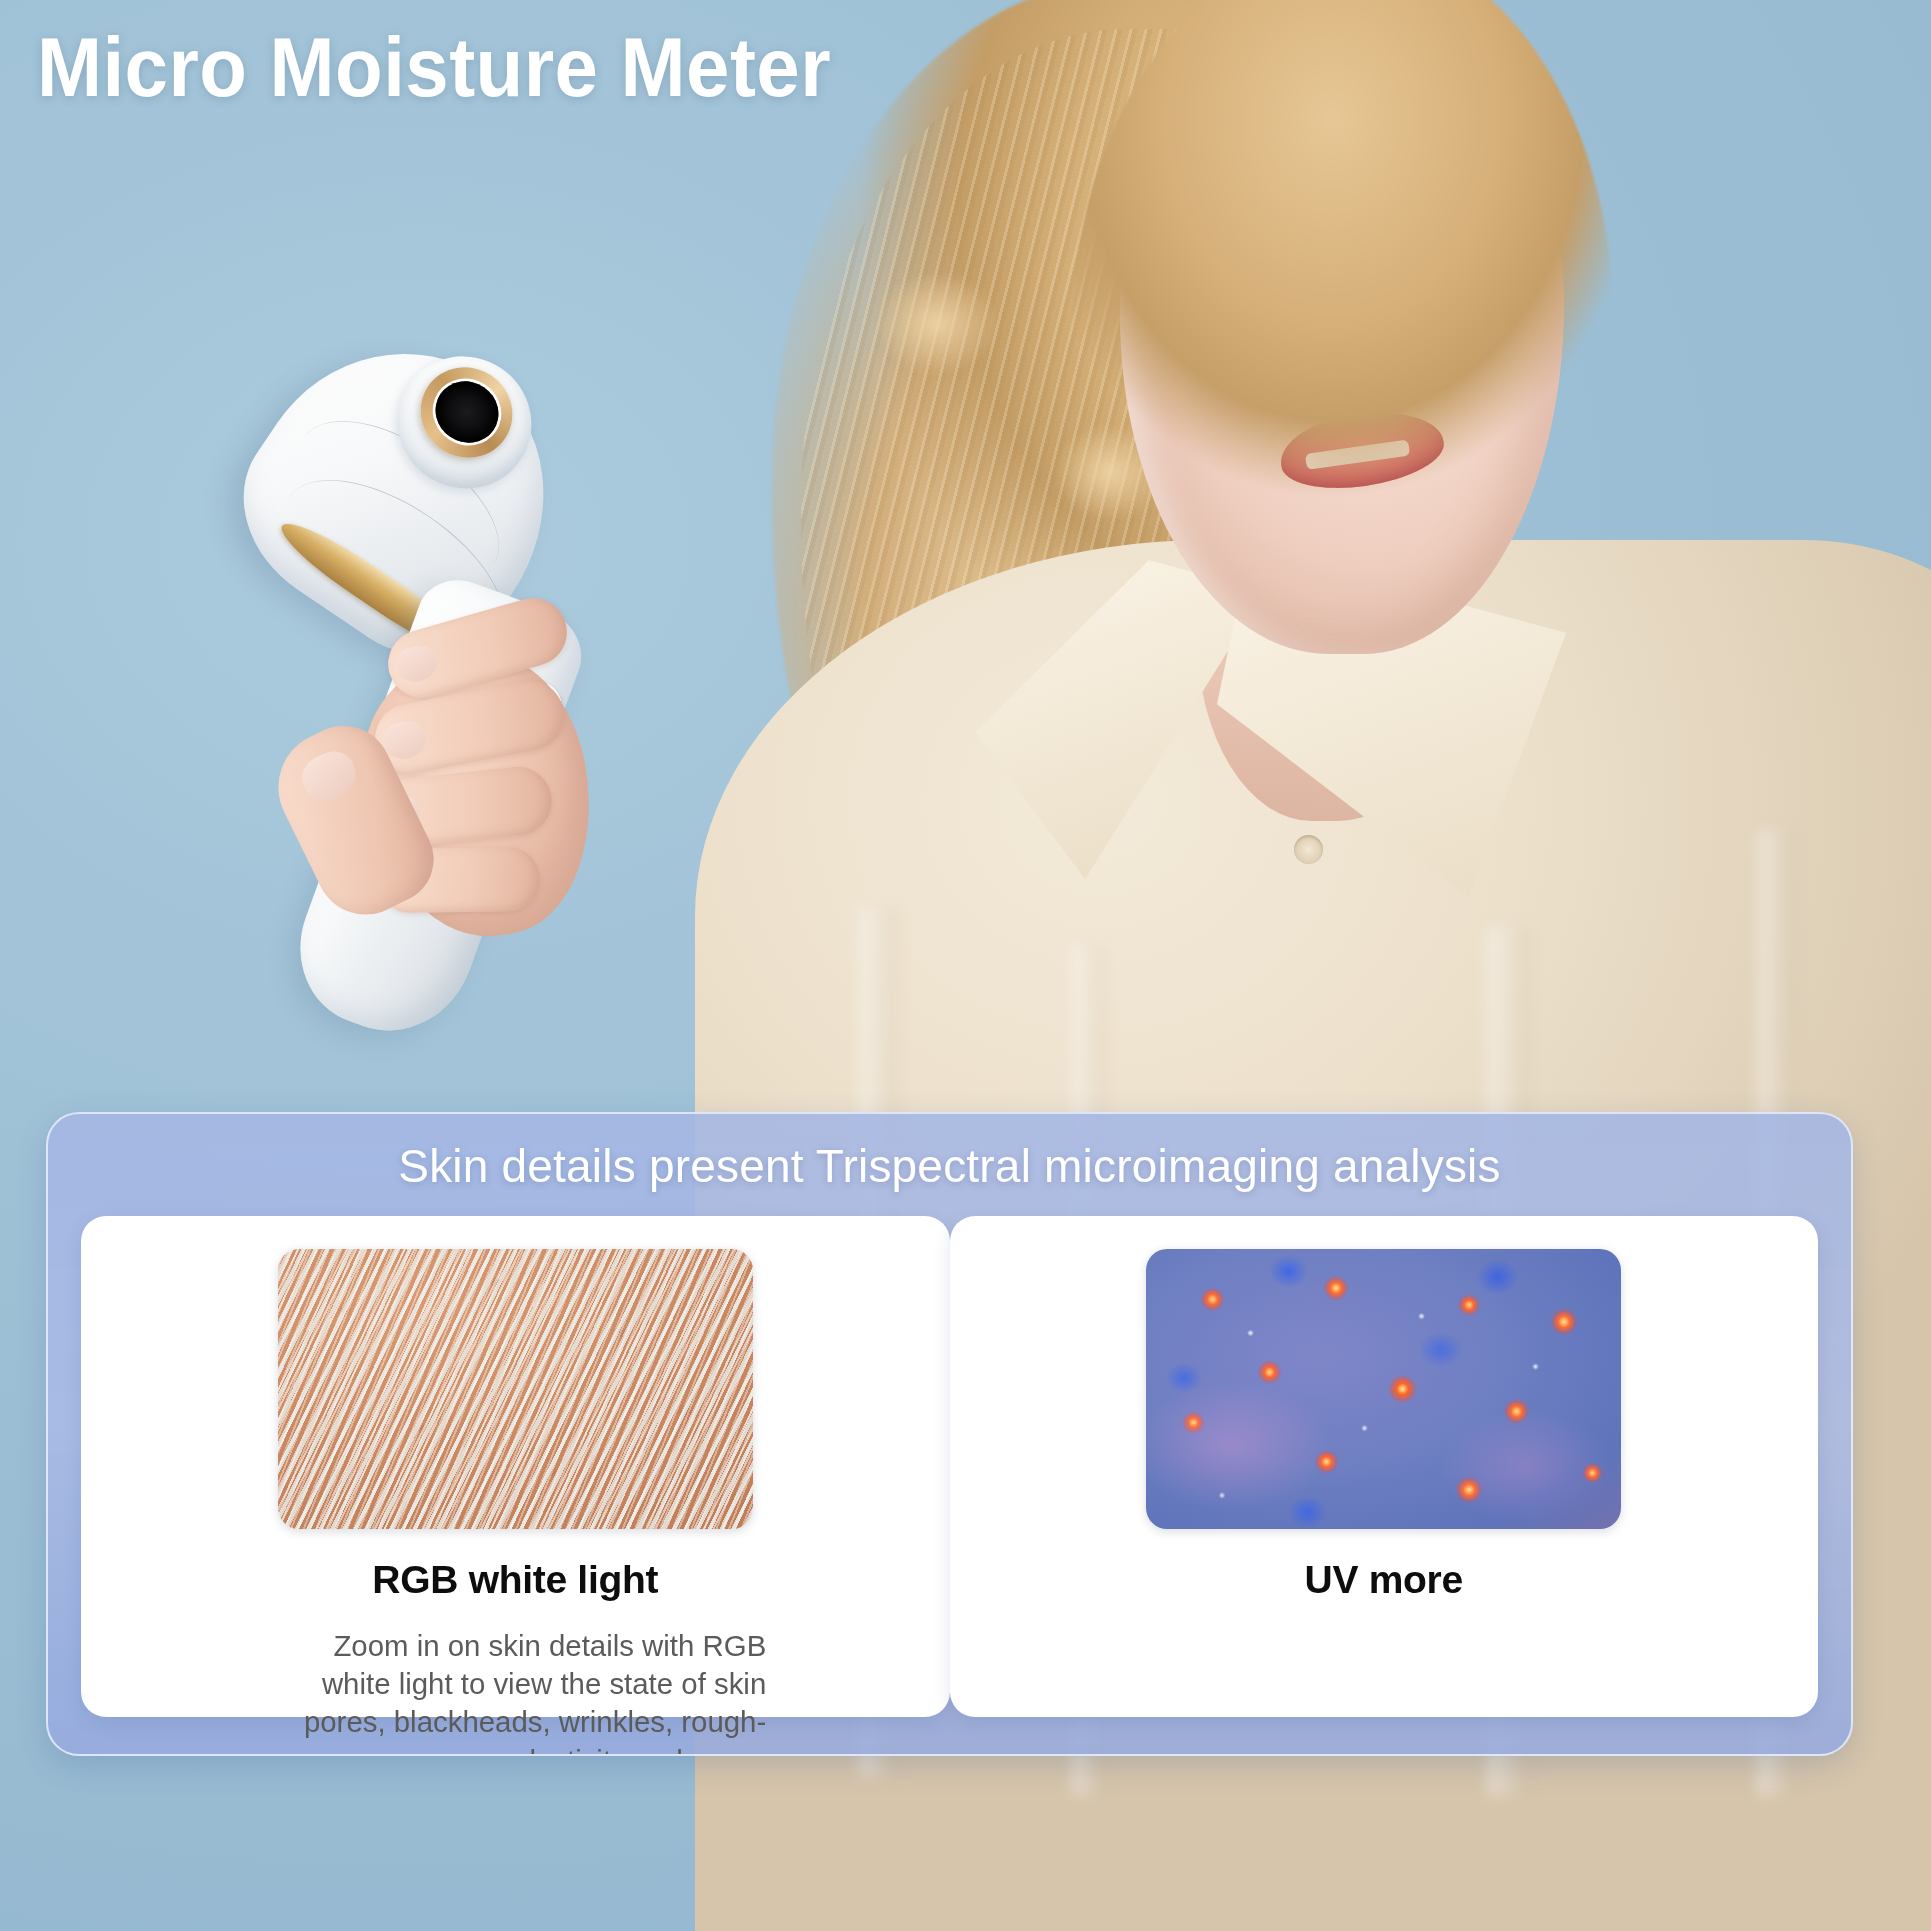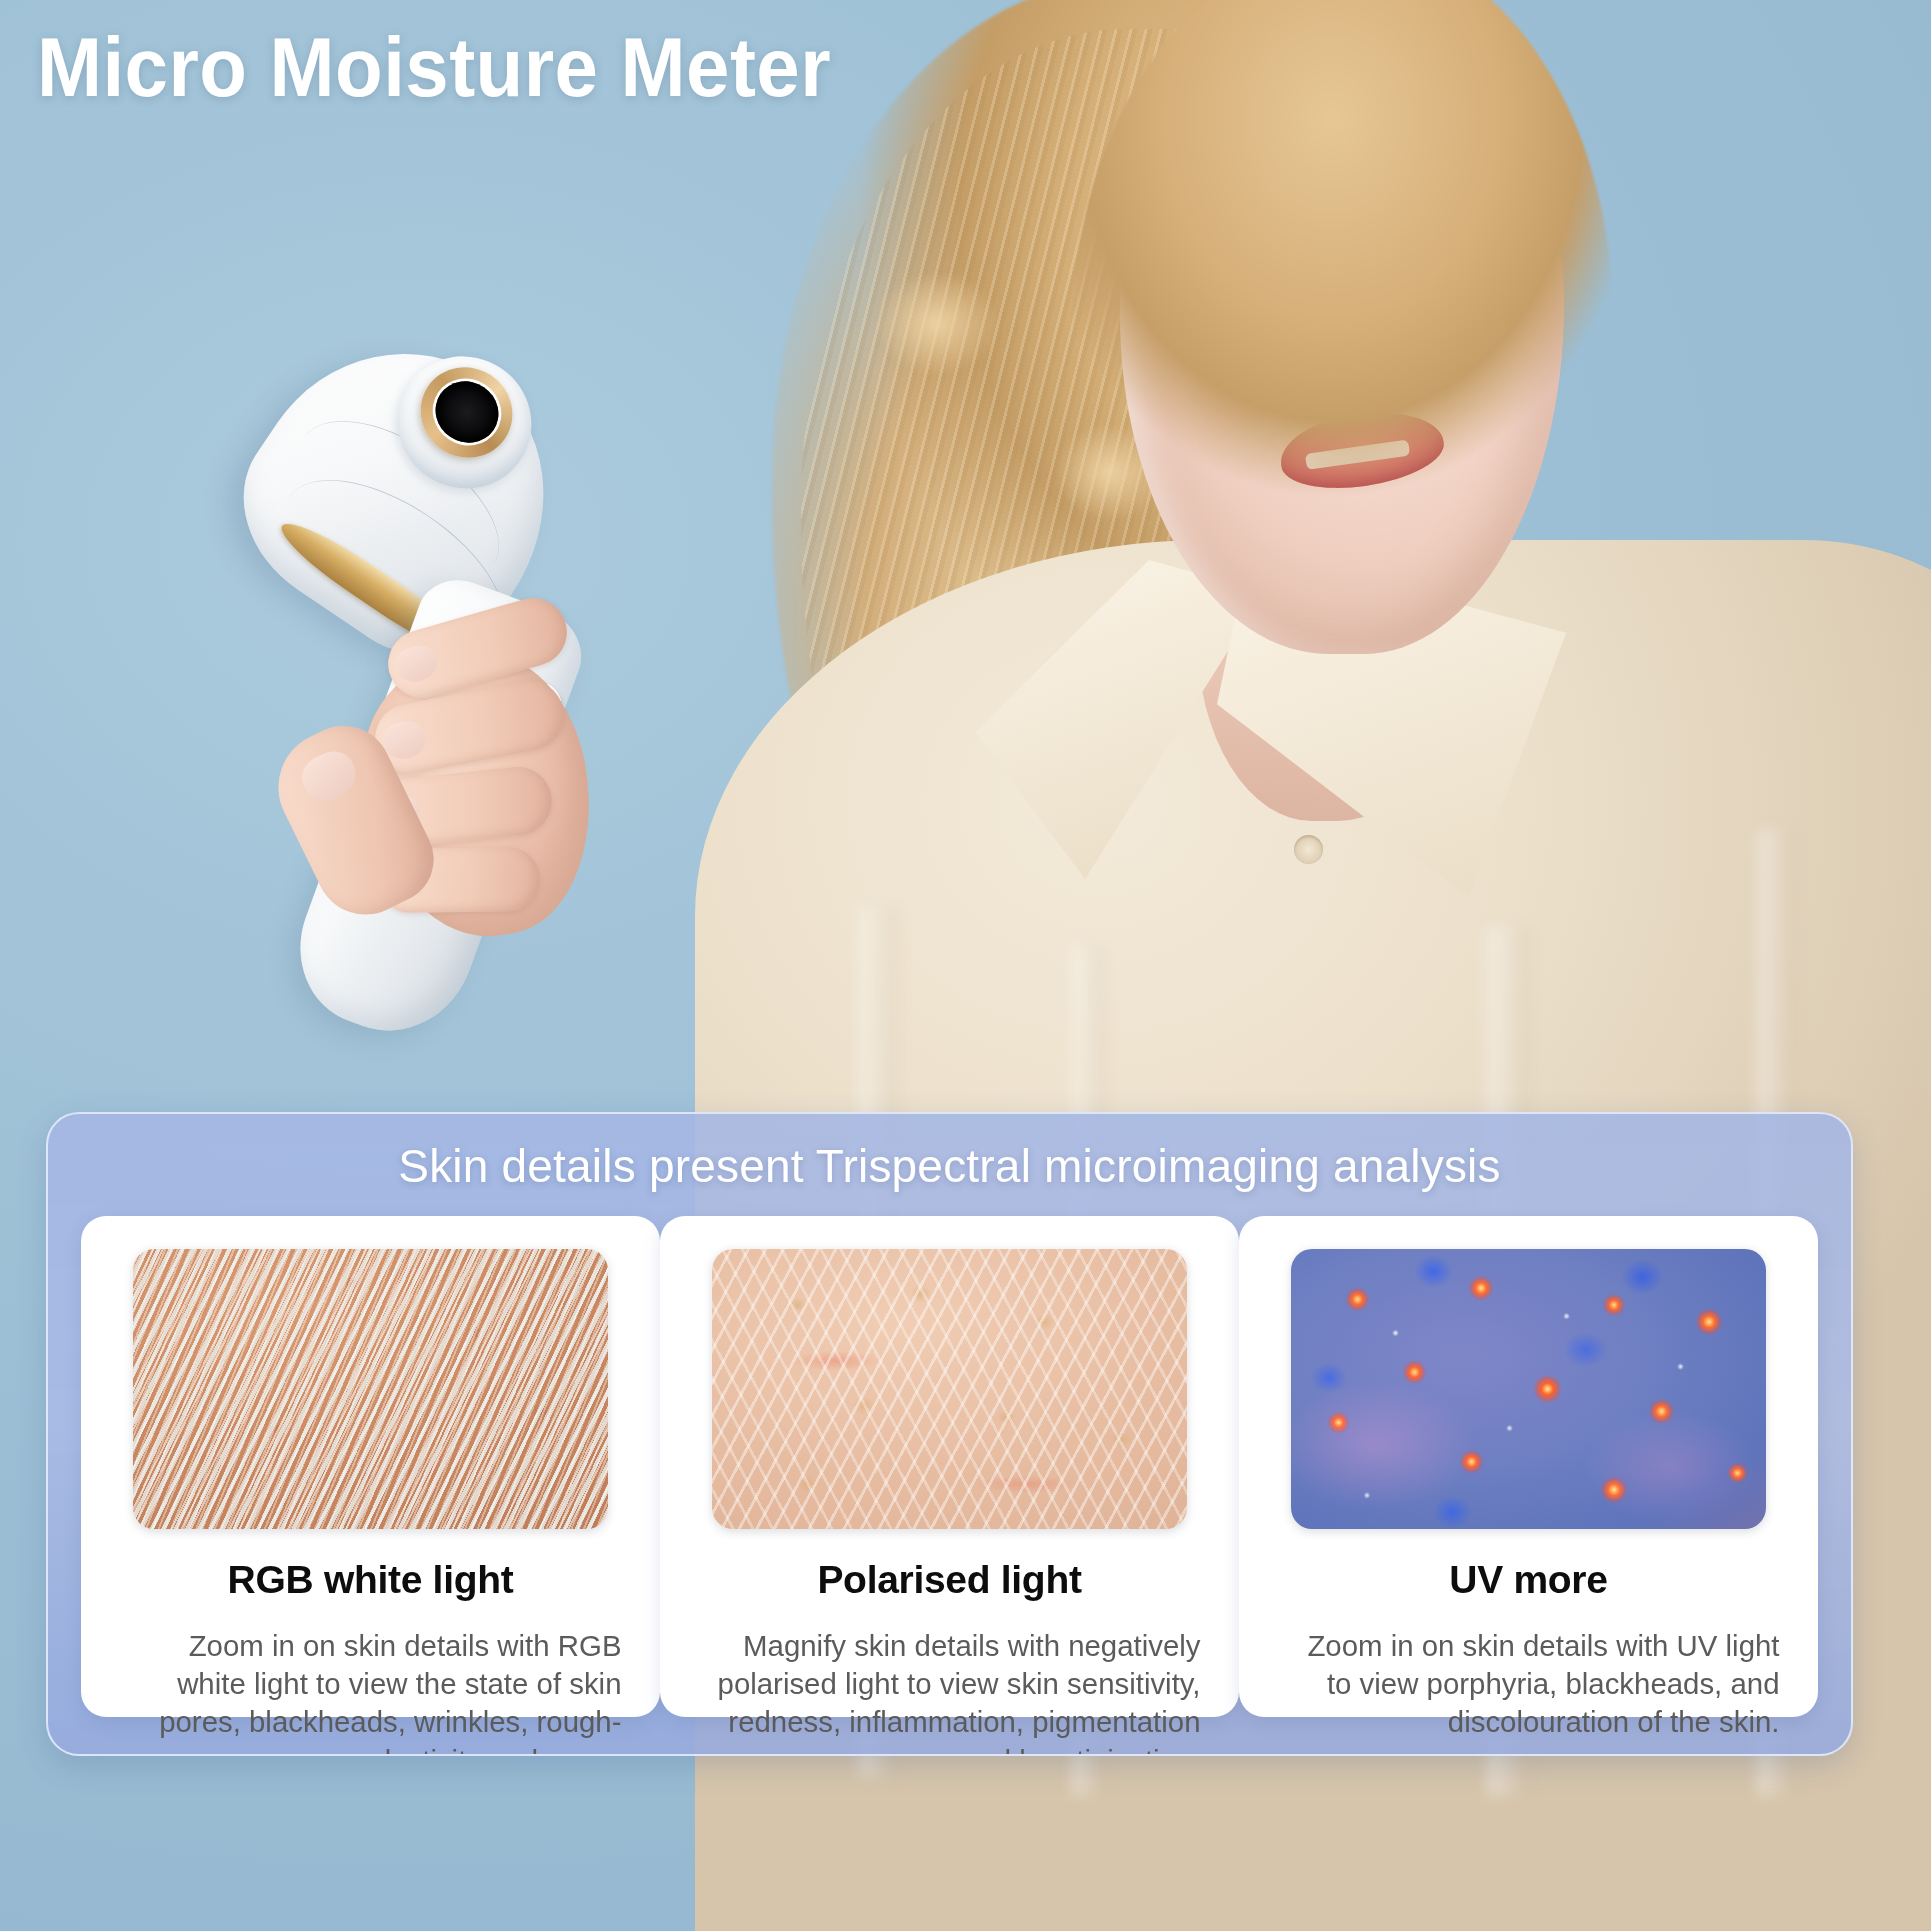--- a/index.html
+++ b/index.html
@@ -445,37 +445,27 @@
       <div class="card">
         <div class="thumb-wrap">
           <div class="thumb-img">
             <div class="tex-rgb"></div>
           </div>
         </div>
         <div class="card-title">RGB white light</div>
         <div class="card-body">Zoom in on skin details with RGB white light to view the state of skin pores, blackheads, wrinkles, rough-ness, elasticity and more.</div>
       </div>
 
-      <div class="card">
-        <div class="thumb-wrap">
-          <div class="thumb-img">
-            <div class="tex-pol"></div>
-          </div>
-        </div>
-        <div class="card-title">Polarised light</div>
-        <div class="card-body">Magnify skin details with negatively polarised light to view skin sensitivity, redness, inflammation, pigmentation and keratinisation.</div>
-      </div>
 
       <div class="card">
         <div class="thumb-wrap">
           <div class="thumb-img">
             <div class="tex-uv"></div>
           </div>
         </div>
         <div class="card-title">UV more</div>
-        <div class="card-body">Zoom in on skin details with UV light to view porphyria, blackheads, and discolouration of the skin.</div>
       </div>
 
     </div>
   </div>
 
 </div>
 
 
 </body></html>

